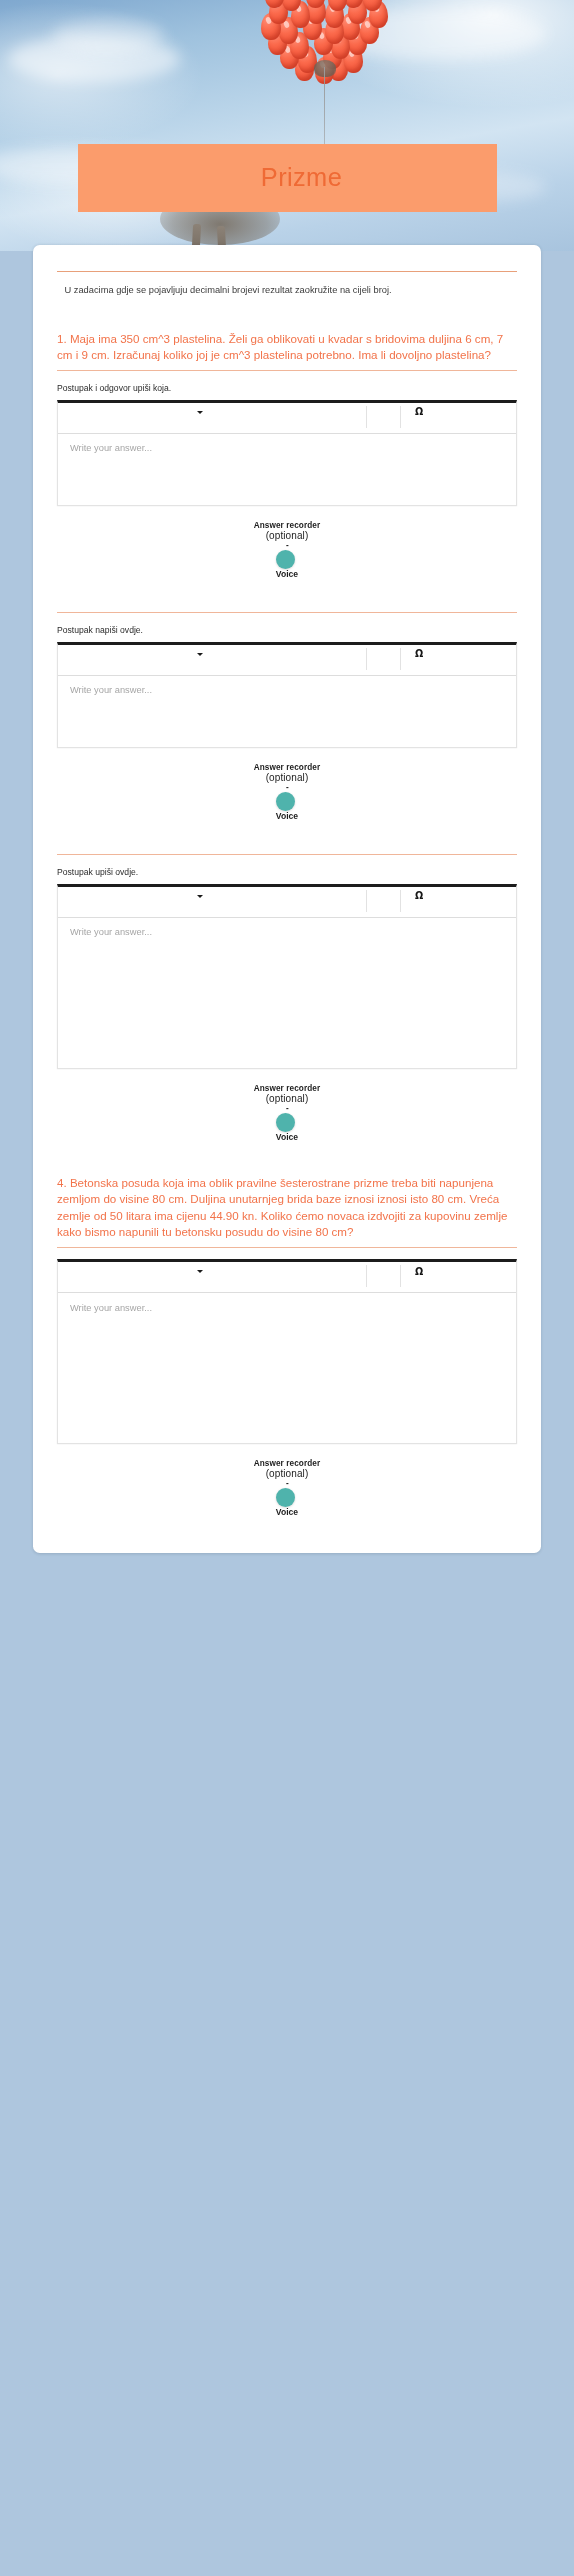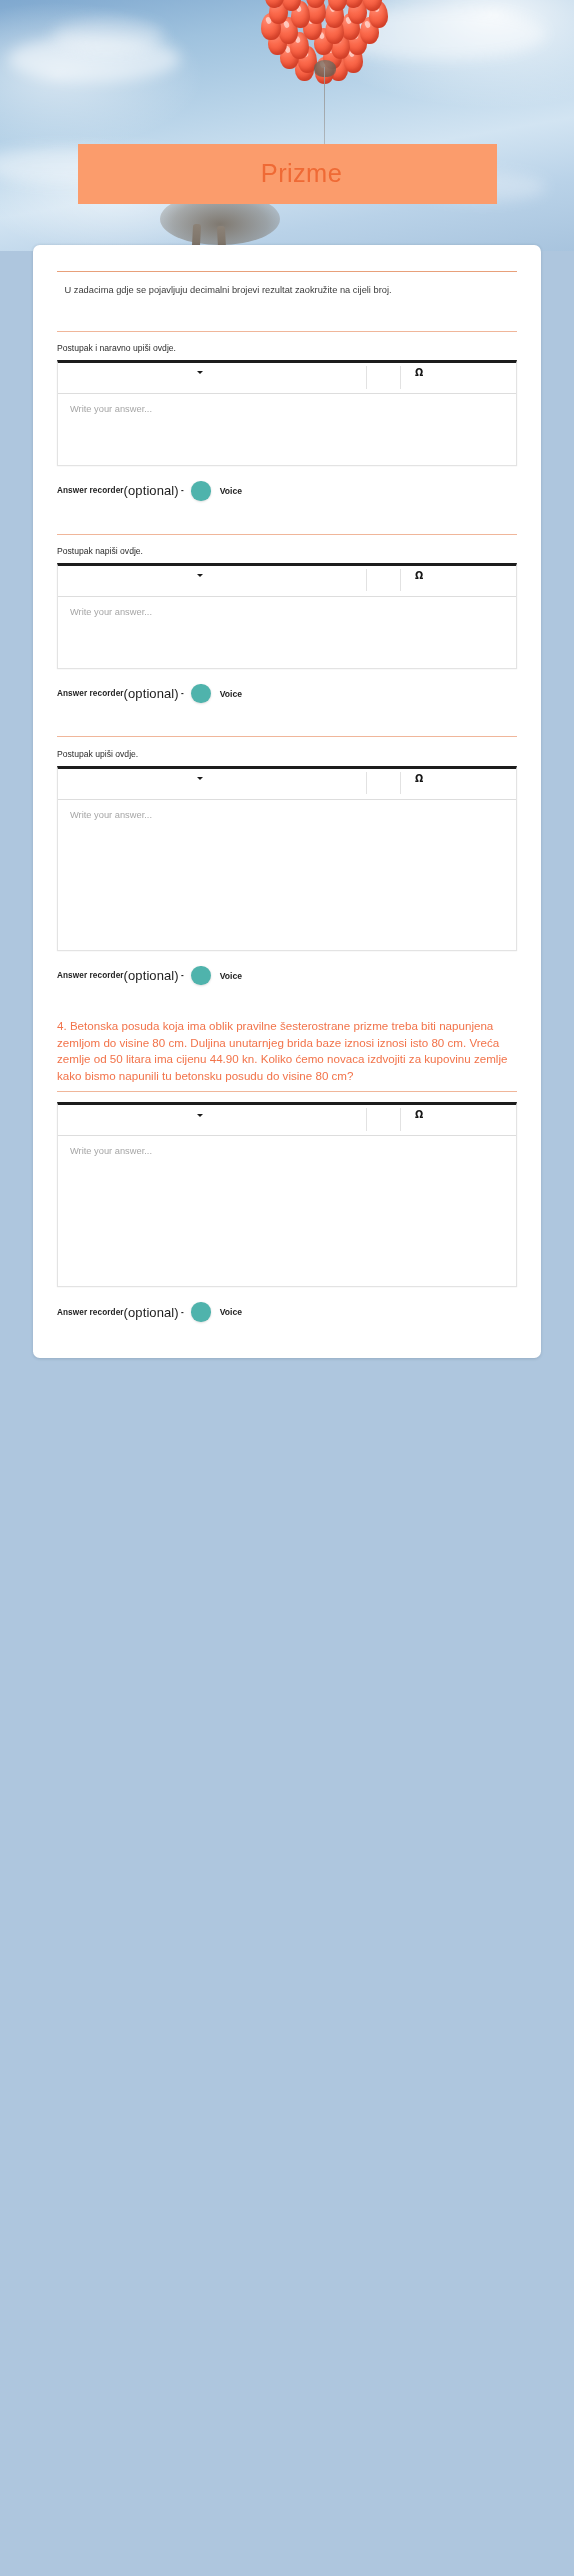--- a/index.html
+++ b/index.html
@@ -96,21 +96,21 @@
     position: absolute;
     left: 160px; top: 193px;
     width: 120px; height: 52px;
     background: radial-gradient(ellipse at 50% 60%, rgba(120,110,98,.9) 0%, rgba(120,110,98,.5) 55%, rgba(120,110,98,0) 100%);
     border-radius: 50%;
   }
 
   .title-banner {
     position: absolute;
     left: 78px; top: 144px;
-    width: 419px; height: 60px;
+    width: 419px; height: 68px;
     background: #fb9c6c;
     display: flex;
     align-items: center;
     justify-content: center;
     z-index: 5;
     padding-left: 28px;
   }
   .title-banner .title {
     color: #ef6a35;
     font-size: 25.4px;
@@ -220,28 +220,29 @@
   .editor-area.h2 { height: 71px; }
   .editor-area.h3 { height: 150px; }
   .editor-area.h4 { height: 150px; }
 
   
   .recorder {
     display: flex;
     align-items: center;
     margin-top: 15px;
     margin-bottom: 3px;
+    flex-direction: column;
   }
   .rec-label {
     font-size: 8.2px;
     font-weight: 700;
     color: #1d1d1d;
     letter-spacing: 0.1px;
   }
-  .rec-optional { font-weight: 400; font-size: 13px; }
+  .rec-optional { font-weight: 400; font-size: 10px; }
   .rec-dash { font-weight: 700; margin: 0 1.5px 0 2.2px; }
   .rec-dot {
     width: 19.4px; height: 19.4px;
     border-radius: 50%;
     background: #4fb3ac;
     margin: 0 9px 0 6px;
     box-shadow: 0 0.7px 2.2px rgba(0,0,0,.16);
     flex: 0 0 auto;
   }
   .rec-voice {
@@ -307,22 +308,23 @@
       <div class="title">Prizme</div>
     </div>
   </div>
 
   <div class="card">
 
     <hr class="rule">
     <p class="body-p">U zadacima gdje se pojavljuju decimalni brojevi rezultat zaokružite na cijeli broj.</p>
 
     <div class="q-block">
+      <p class="q-text">1. Maja ima 350 cm^3 plastelina. Želi ga oblikovati u kvadar s bridovima duljina 6 cm, 7 cm i 9 cm. Izračunaj koliko joj je cm^3 plastelina potrebno. Ima li dovoljno plastelina?</p>
       <hr class="rule soft">
-      <p class="q-sublabel">Postupak i naravno upiši ovdje.</p>
+      <p class="q-sublabel">Postupak i odgovor upiši koja.</p>
 
       <div class="editor">
         <div class="editor-toolbar">
           <span class="tb-caret"></span>
           <span class="tb-sep s1"></span>
           <span class="tb-sep s2"></span>
           <span class="tb-omega">Ω</span>
         </div>
         <div class="editor-area h1">Write your answer...</div>
       </div>

